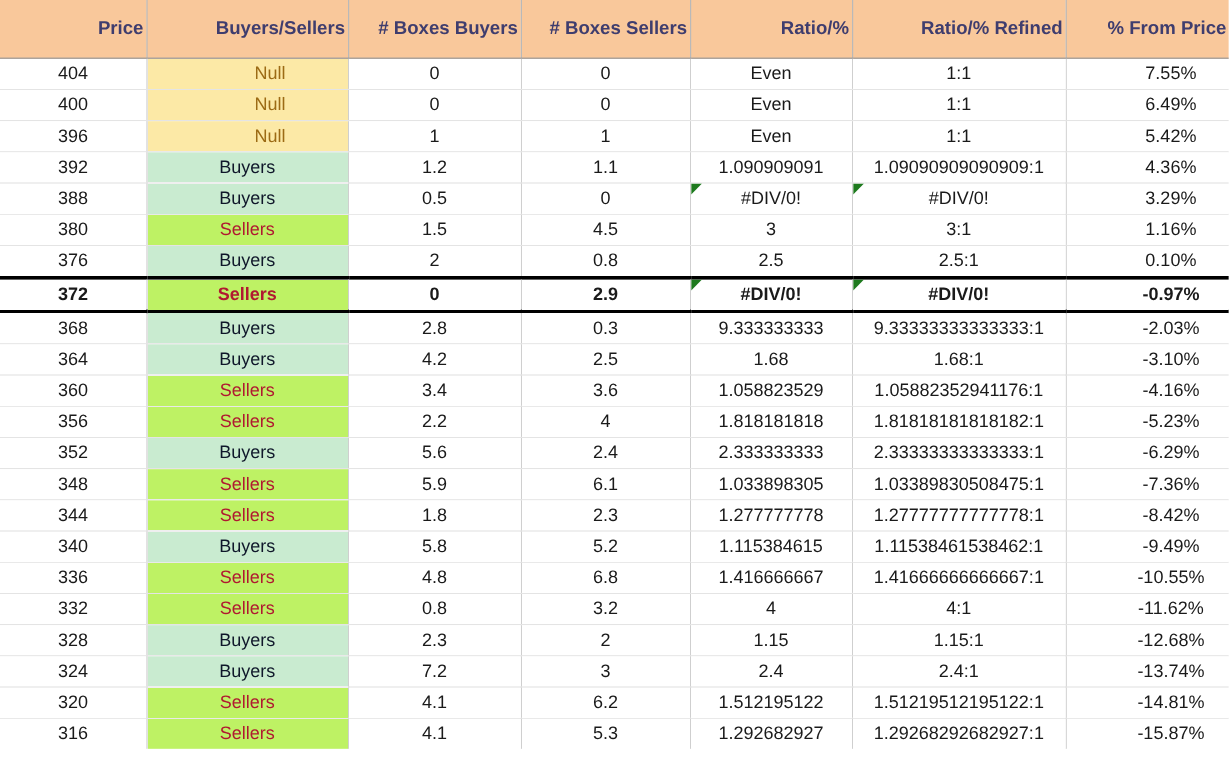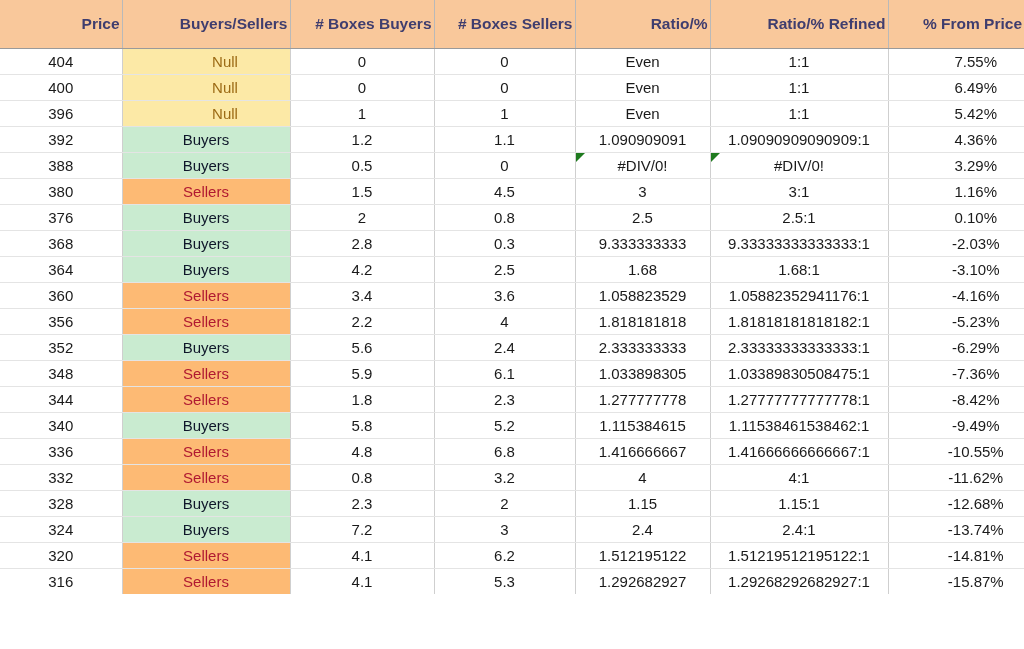--- a/index.html
+++ b/index.html
@@ -58,21 +58,21 @@
     overflow: hidden;
     position: relative;
     background: #ffffff;
   }
   tbody td:last-child { border-right: none; padding-left: 41px; }
   tbody tr:last-child td { border-bottom: none; }
 
   
   td.cat-null    { background: #fce9a6; color: #9c6b15; padding-left: 40px; }
   td.cat-buyers  { background: #c9ebd0; color: #0f172a; }
-  td.cat-sellers { background: #fdba74; color: #b01931; margin-top: 18px; }
+  td.cat-sellers { background: #bef264; color: #b01931; margin-top: 18px; }
 
   
   tr.row-highlight td {
     font-weight: bold;
     border-top: 3px solid #000000;
     border-bottom: 3px solid #000000;
   }
 
   
   .err-flag {
@@ -167,20 +167,29 @@
       </tr>
       <tr>
         <td>376</td>
         <td class="cat-buyers">Buyers</td>
         <td>2</td>
         <td>0.8</td>
         <td>2.5</td>
         <td>2.5:1</td>
         <td>0.10%</td>
       </tr>
+      <tr class="row-highlight">
+        <td>372</td>
+        <td class="cat-sellers">Sellers</td>
+        <td>0</td>
+        <td>2.9</td>
+        <td><span class="err-flag"></span>#DIV/0!</td>
+        <td><span class="err-flag"></span>#DIV/0!</td>
+        <td>-0.97%</td>
+      </tr>
       <tr>
         <td>368</td>
         <td class="cat-buyers">Buyers</td>
         <td>2.8</td>
         <td>0.3</td>
         <td>9.333333333</td>
         <td>9.33333333333333:1</td>
         <td>-2.03%</td>
       </tr>
       <tr>

